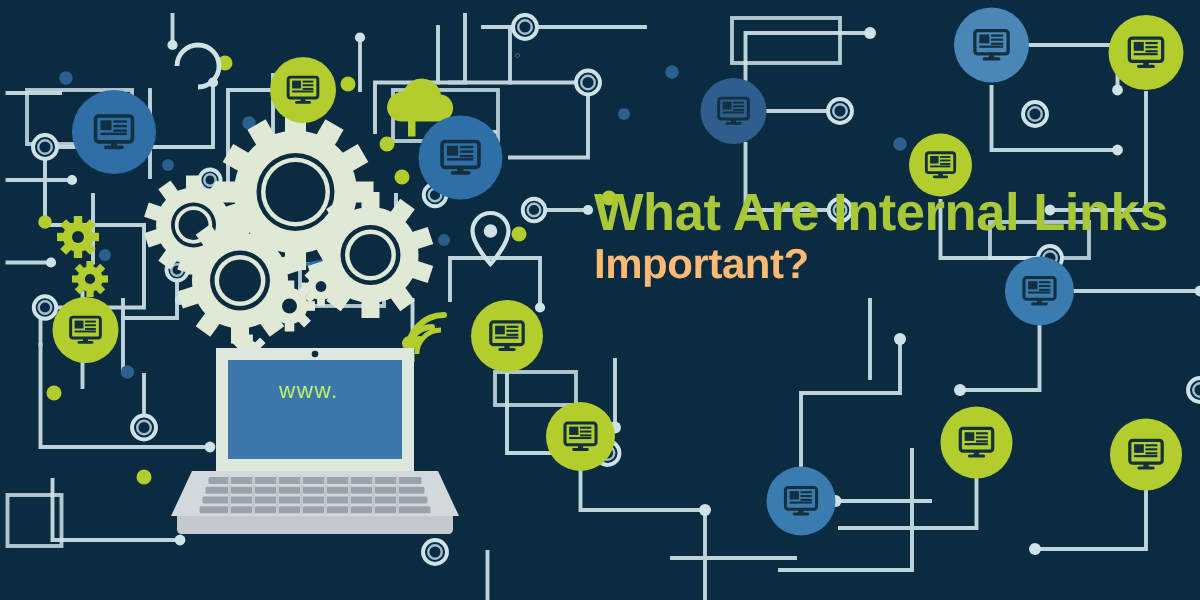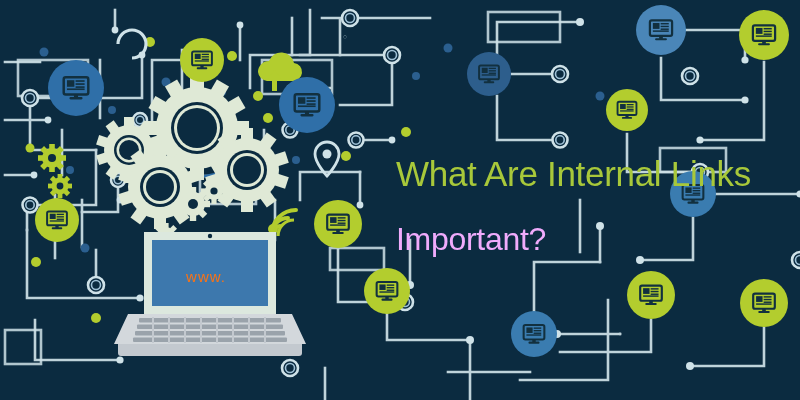--- a/index.html
+++ b/index.html
@@ -25,46 +25,45 @@
   .headline {
     position: absolute;
     left: 396px;
     top: 124px;
     width: 390px;
     z-index: 40;
     line-height: 1.0;
   }
   .hl-line {
     display: block;
-    font-weight: normal;
+    font-weight: bold;
     letter-spacing: -0.3px;
     white-space: nowrap;
-    margin-top: 32px;
   }
   .hl-1 {
     font-size: 35px;
     color: #a8c83a;
     margin-bottom: 3px;
   }
   .hl-2 {
     font-size: 27px;
     color: #dfe7e5;
     margin-bottom: 3px;
   }
   .hl-3 {
-    font-size: 32px;
-    color: #f0abfc;
+    font-size: 28px;
+    color: #fdba74;
   }
   .laptop-url {
     position: absolute;
     left: 152px;
-    top: 268px;
+    top: 252px;
     width: 108px;
     text-align: center;
-    color: #f97316;
+    color: #bef264;
     font-size: 15px;
     font-family: "Liberation Sans", sans-serif;
     letter-spacing: 1px;
     z-index: 30;
   }
 </style>
 </head>
 <body>
 
 <div id="banner">

